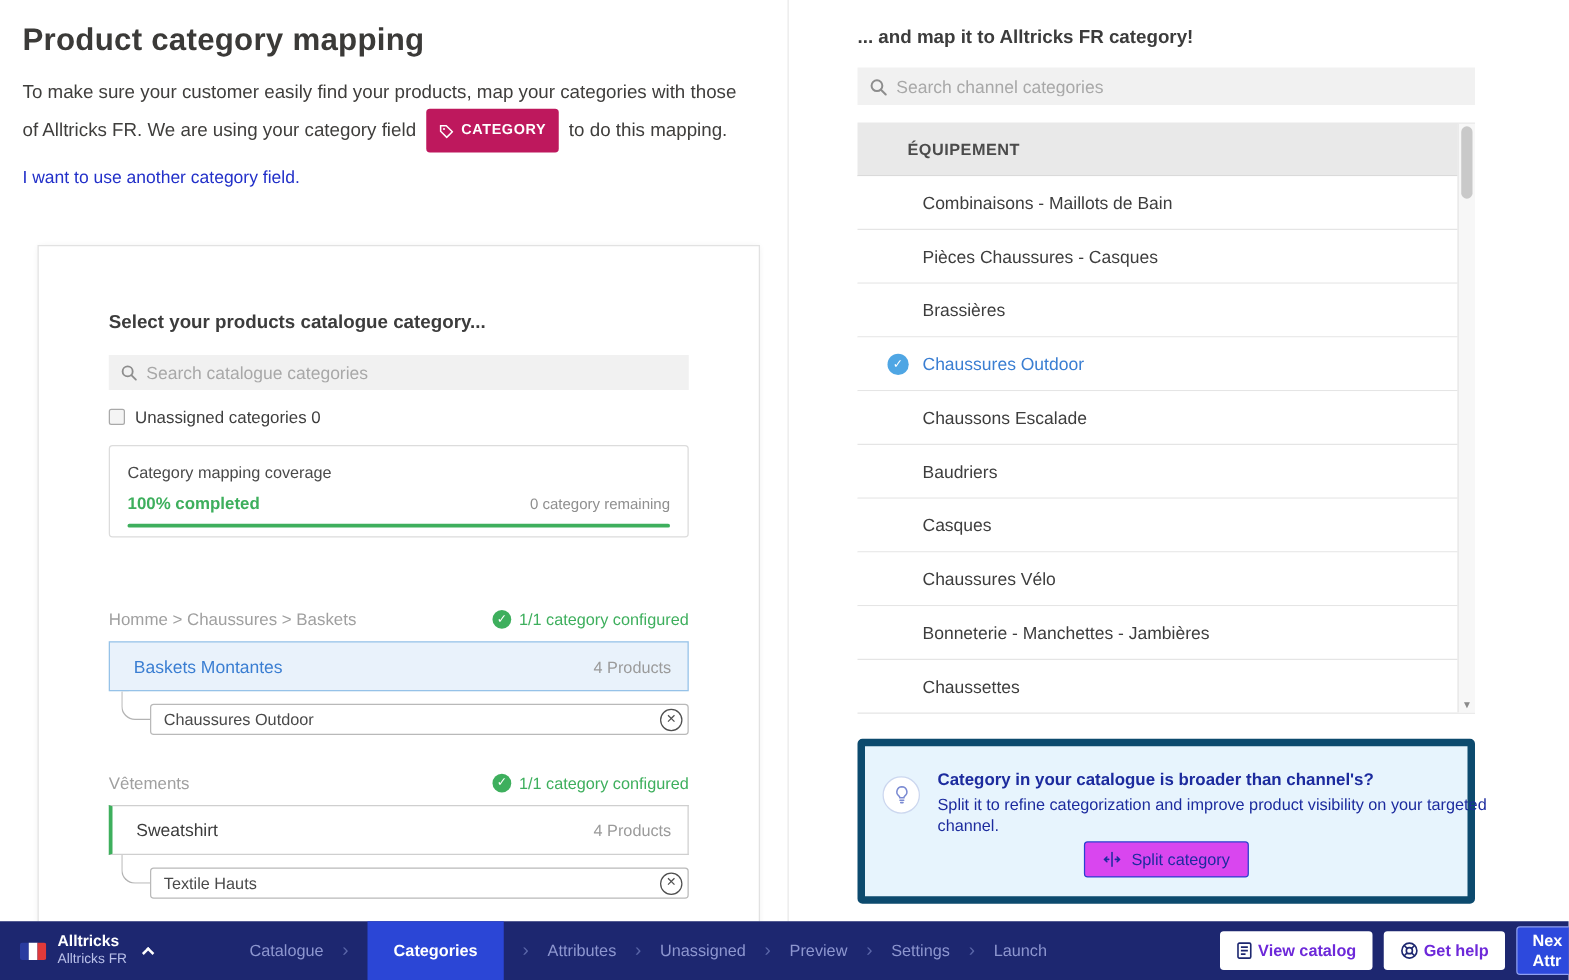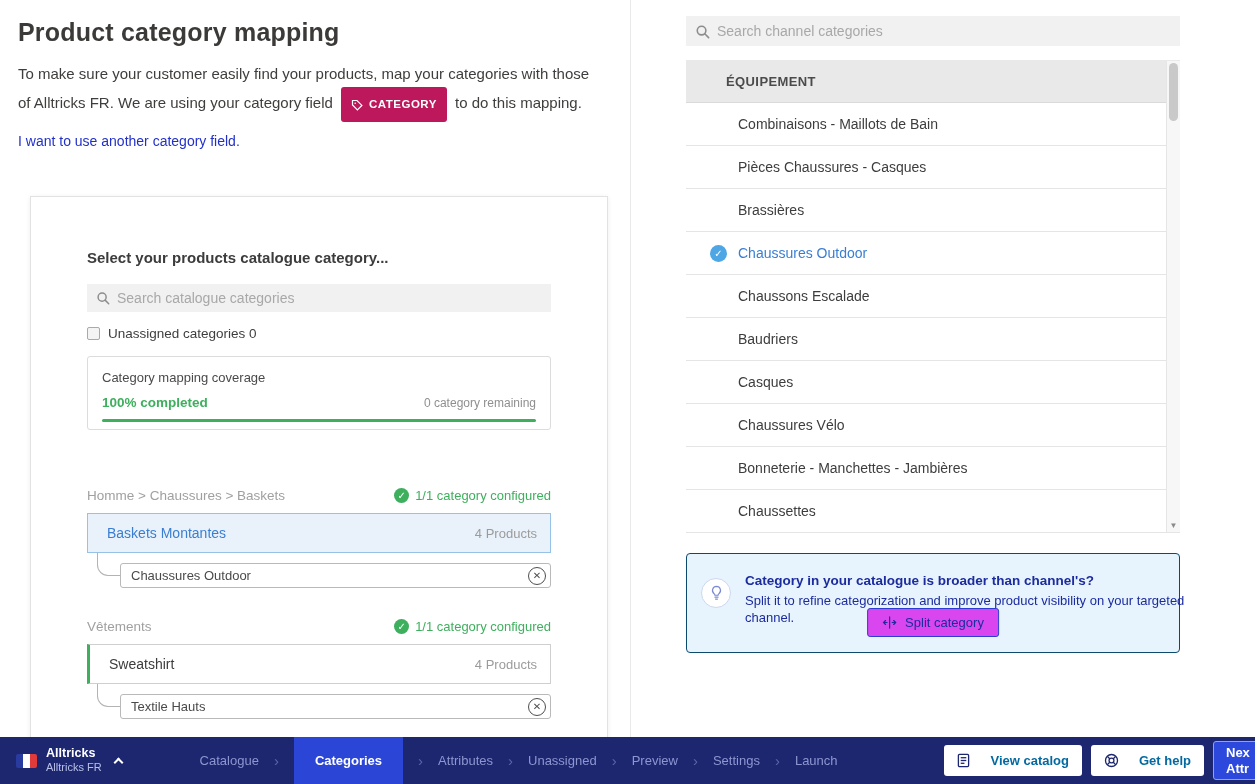--- a/index.html
+++ b/index.html
@@ -93,21 +93,21 @@
   }
   .list-row.selected { color: #3a7ed2; }
   .row-check {
     position: absolute; left: 24px; top: 13px; width: 17px; height: 17px; border-radius: 50%;
     background: #4fa6e4; color: #fff; font-size: 10px; line-height: 17px; text-align: center; font-weight: bold;
   }
   .scrollbar { position: absolute; right: 0; top: 1px; bottom: 1px; width: 14px; background: #f7f7f7; border-left: 1px solid #e6e6e6; }
   .scroll-thumb { position: absolute; top: 2px; left: 2px; width: 9px; height: 58px; background: #c9c9c9; border-radius: 5px; cursor: pointer; }
   .scroll-arrow { position: absolute; bottom: 2px; left: 0; width: 13px; text-align: center; font-size: 8px; color: #8a8a8a; cursor: pointer; }
 
-  .info-box { margin-top: 20px; position: relative; height: 100px; background: #e7f4fd; border: 1px solid #0c4a6e; border-radius: 4px; }
+  .info-box { margin-top: 20px; position: relative; height: 132px; background: #e7f4fd; border: 6px solid #0c4a6e; border-radius: 4px; }
   .info-icon {
     position: absolute; left: 14px; top: 24px; width: 30px; height: 30px; border-radius: 50%;
     background: #fff; border: 1px solid #ccd7ef; display: flex; align-items: center; justify-content: center;
   }
   .info-title { margin: 19px 20px 0 58px; font-size: 13.5px; font-weight: bold; color: #1c2b9e; }
   .info-body { margin: 4px 20px 0 58px; width: 446px; font-size: 13px; line-height: 17px; color: #1c2b9e; }
   .split-btn {
     position: absolute; left: 50%; transform: translateX(-50%); bottom: 15px; height: 29px;
     background: #d946ef; border: 1px solid #2c3ed0; border-radius: 3px; color: #1c2b9e;
     font-size: 13px; display: flex; align-items: center; gap: 8px; padding: 0 14px; cursor: pointer; font-family: inherit;
@@ -127,22 +127,22 @@
   .account-channel { font-size: 11px; color: #b9c0e8; }
   .chev-up { width: 7px; height: 7px; border-left: 2px solid #fff; border-top: 2px solid #fff; transform: rotate(45deg); margin: 3px 0 0 4px; }
 
   .steps { display: flex; align-items: center; height: 100%; margin-left: 78px; flex-shrink: 0; }
   .step { font-size: 13px; color: #8d96cf; cursor: pointer; white-space: nowrap; }
   .step.active { background: #2b46d6; color: #fff; height: 100%; display: flex; align-items: center; padding: 0 21px; font-weight: bold; }
   .step-sep { color: #5a66a8; font-size: 15px; margin: 0 15px; }
 
   .footer-actions { margin-left: auto; display: flex; align-items: center; gap: 9px; height: 100%; flex-shrink: 0; }
   .footer-btn {
-    height: 31px; background: #fff; border: none; border-radius: 3px; color: #0369a1;
-    font-size: 13px; font-weight: bold; display: flex; align-items: center; gap: 20px; padding: 0 13px;
+    height: 31px; background: #fff; border: none; border-radius: 3px; color: #6d28d9;
+    font-size: 13px; font-weight: bold; display: flex; align-items: center; gap: 4px; padding: 0 13px;
     cursor: pointer; font-family: inherit; white-space: nowrap;
   }
   .next-btn {
     width: 100px; height: 39px; margin-right: -58px; flex-shrink: 0;
     background: #2d49dd; border: 1px solid #8fa0f0; border-radius: 3px;
     color: #fff; font-size: 13px; font-weight: bold; line-height: 16px;
     display: flex; flex-direction: column; justify-content: center; align-items: flex-start;
     padding-left: 12px; cursor: pointer; font-family: inherit;
   }
 </style>
@@ -235,20 +235,21 @@
           </div>
         </div>
       </div>
     </div>
   </div>
 </div>
 
 <div class="col-divider"></div>
 
 <div class="right-col">
+  <div class="right-title">... and map it to Alltricks FR category!</div>
 
   <div class="search-box right-search">
     <svg width="15" height="15" viewBox="0 0 16 16">
         <circle cx="7" cy="7" r="4.6" fill="none" stroke="#8d8d8d" stroke-width="1.7"></circle>
         <line x1="10.4" y1="10.4" x2="14.5" y2="14.5" stroke="#8d8d8d" stroke-width="1.7" stroke-linecap="round"></line>
       </svg>
     <input type="text" placeholder="Search channel categories" style="">
   </div>
 
   <div class="channel-list">

